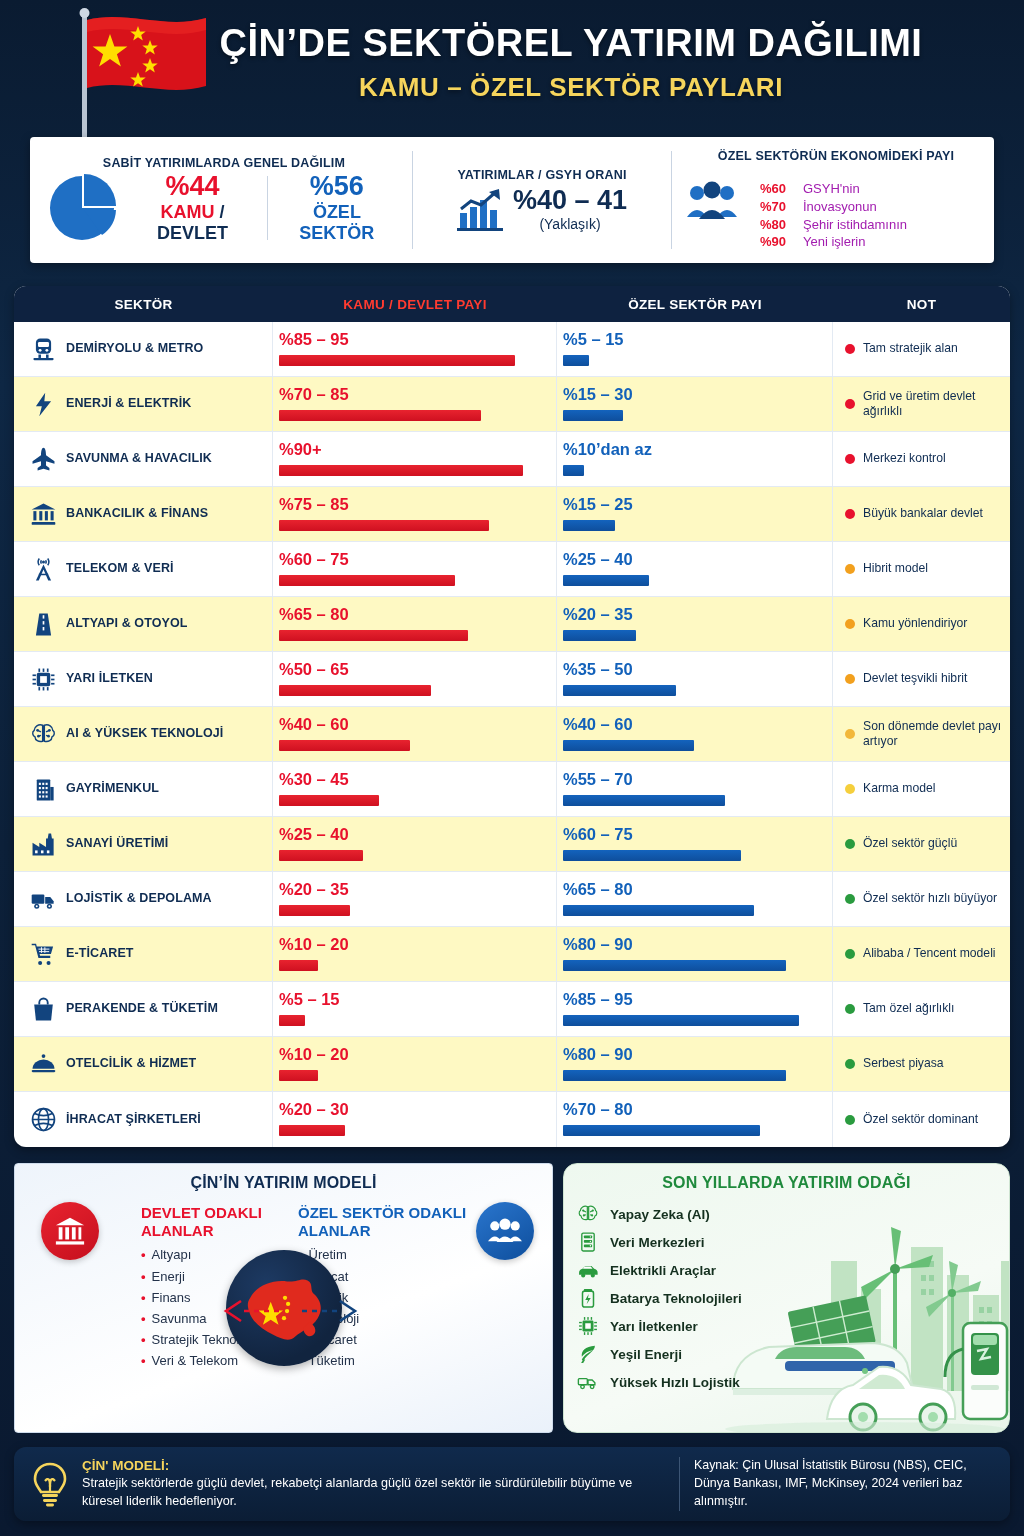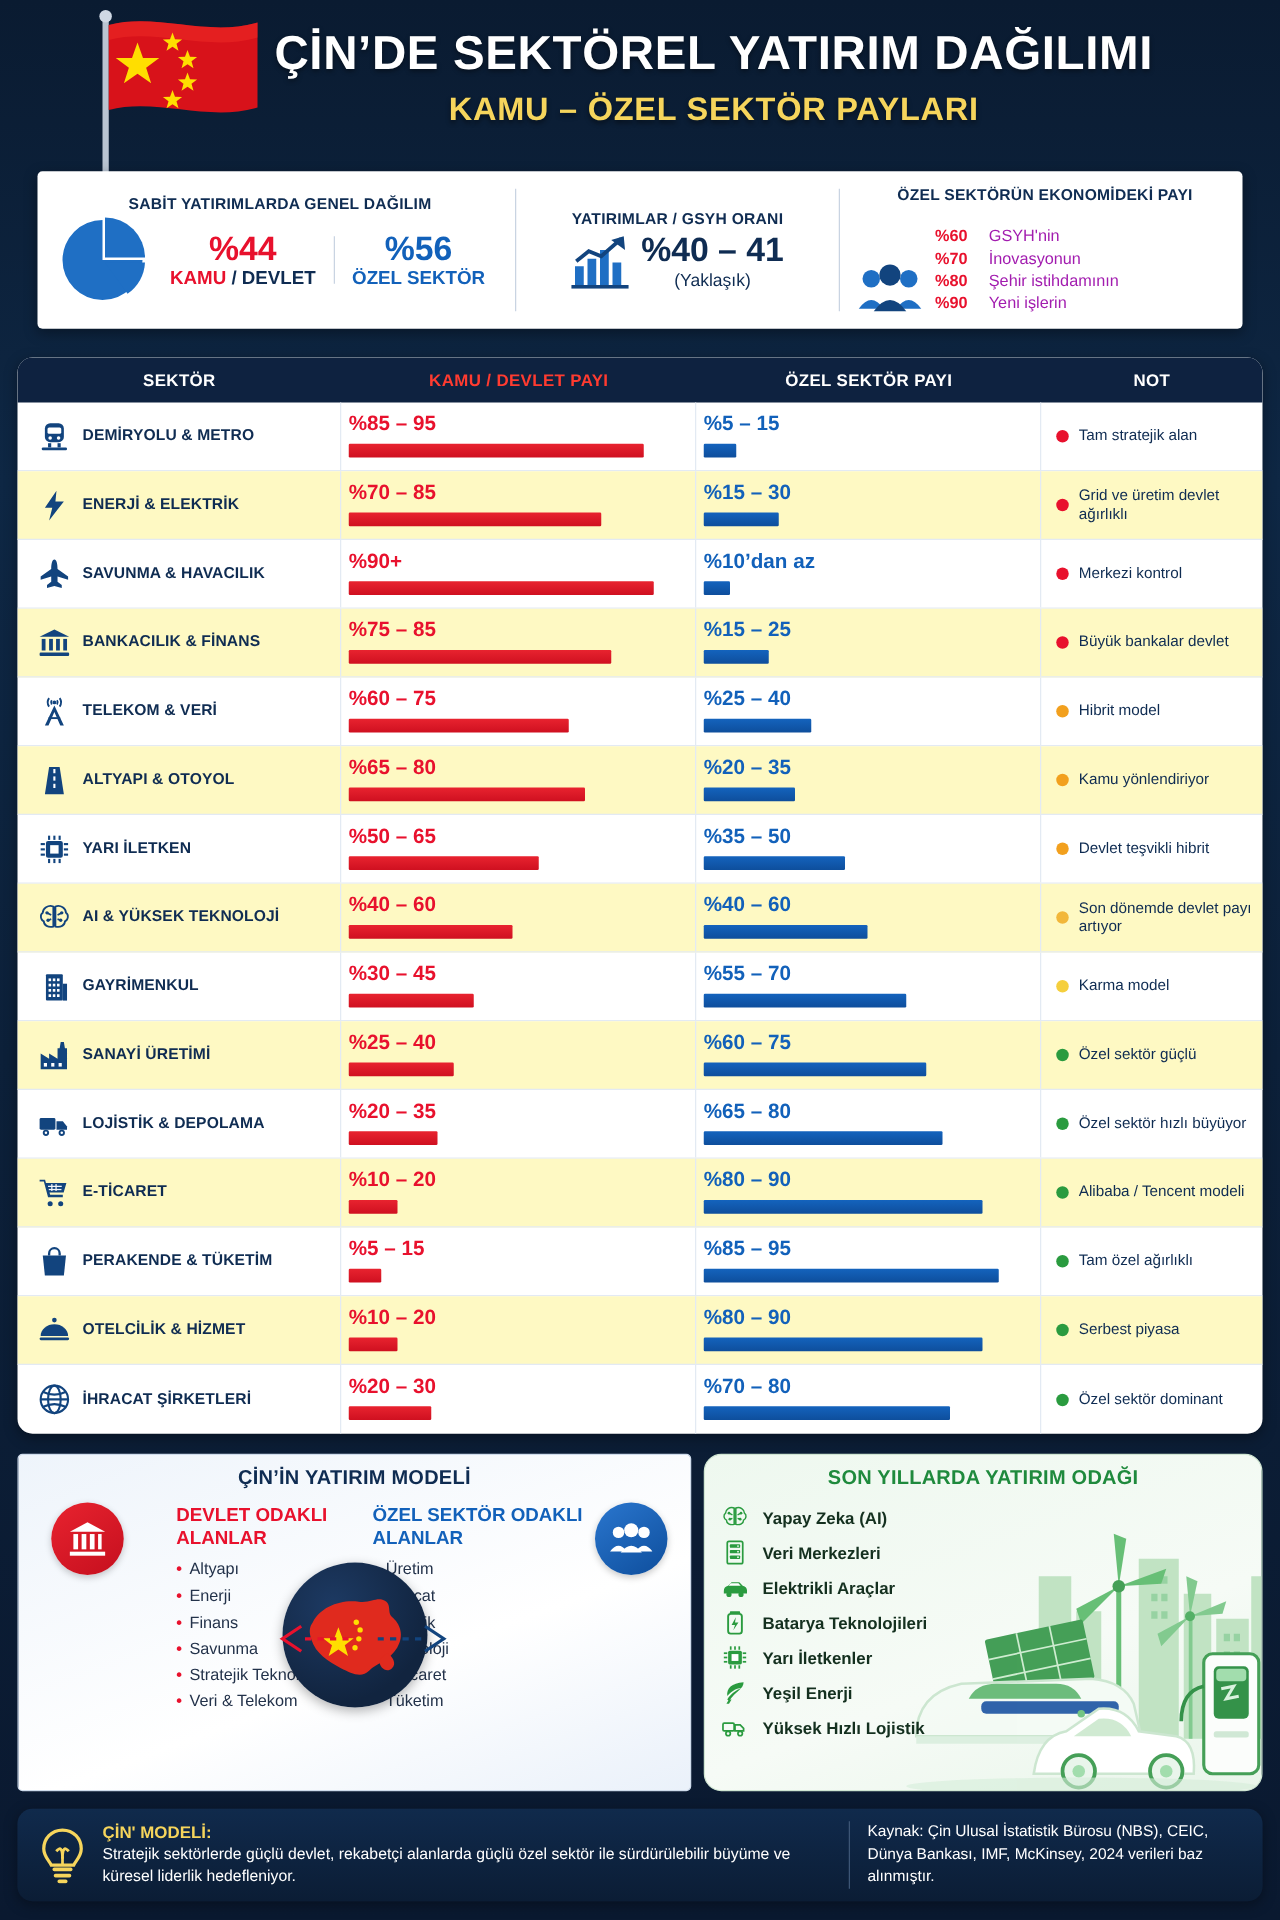--- a/index.html
+++ b/index.html
@@ -69,32 +69,32 @@
     letter-spacing: .2px;
     margin-bottom: 2px;
   }
   .s1row { display:flex; align-items:center; }
   .pie { width: 72px; height: 72px; flex: 0 0 72px; margin-left: 4px; }
   .s1nums { flex:1; display:flex; align-items:center; justify-content:center; }
   .numcol { text-align:center; padding: 0 14px; }
   .bignum { font-size: 27px; font-weight: bold; line-height: 1.05; }
   .bignum.red { color: #e8112d; }
   .bignum.blue { color: #1261ba; }
-  .numlabel { font-size: 15px; font-weight: bold; margin-top: 1px; }
+  .numlabel { font-size: 18px; font-weight: bold; margin-top: 1px; }
   .numlabel .red { color: #e8112d; }
   .numlabel .dk { color: #0f2c52; }
   .numlabel.blue { color: #1261ba; }
   .vsep { width:1px; background:#c9d4e2; align-self:stretch; margin: 4px 0; }
 
   .s2row { display:flex; align-items:center; justify-content:center; gap: 10px; margin-top:2px; }
   .chart-ico { width: 46px; height: 44px; flex:0 0 46px; }
   .s2val { font-size: 27px; font-weight: bold; color:#0f2c52; line-height:1.05; }
   .s2approx { font-size: 14px; color:#0f2c52; text-align:center; margin-top:1px; }
 
-  .s3row { display:flex; align-items:flex-end; gap: 10px; margin-top: 16px; }
+  .s3row { display:flex; align-items:flex-start; gap: 22px; margin-top: 16px; }
   .people-ico { width: 52px; height: 40px; flex:0 0 52px; }
   .s3list { display:flex; flex-direction:column; gap:1px; }
   .s3item { display:flex; gap:9px; font-size:13px; line-height:1.28; }
   .s3pct { color:#e8112d; font-weight:bold; min-width:34px; }
   .s3txt { color:#a21caf; }
 
   
   .table-wrap {
     position: absolute;
     left: 14px; right: 14px; top: 286px;

